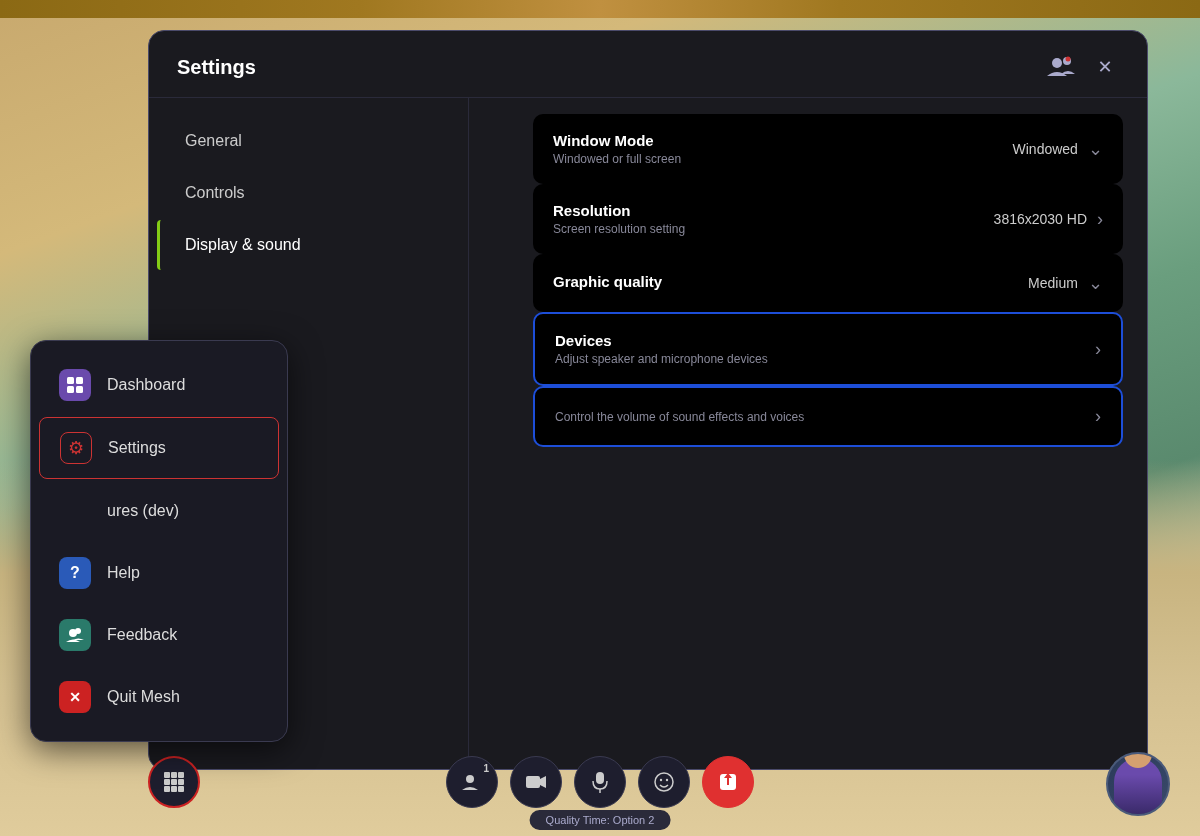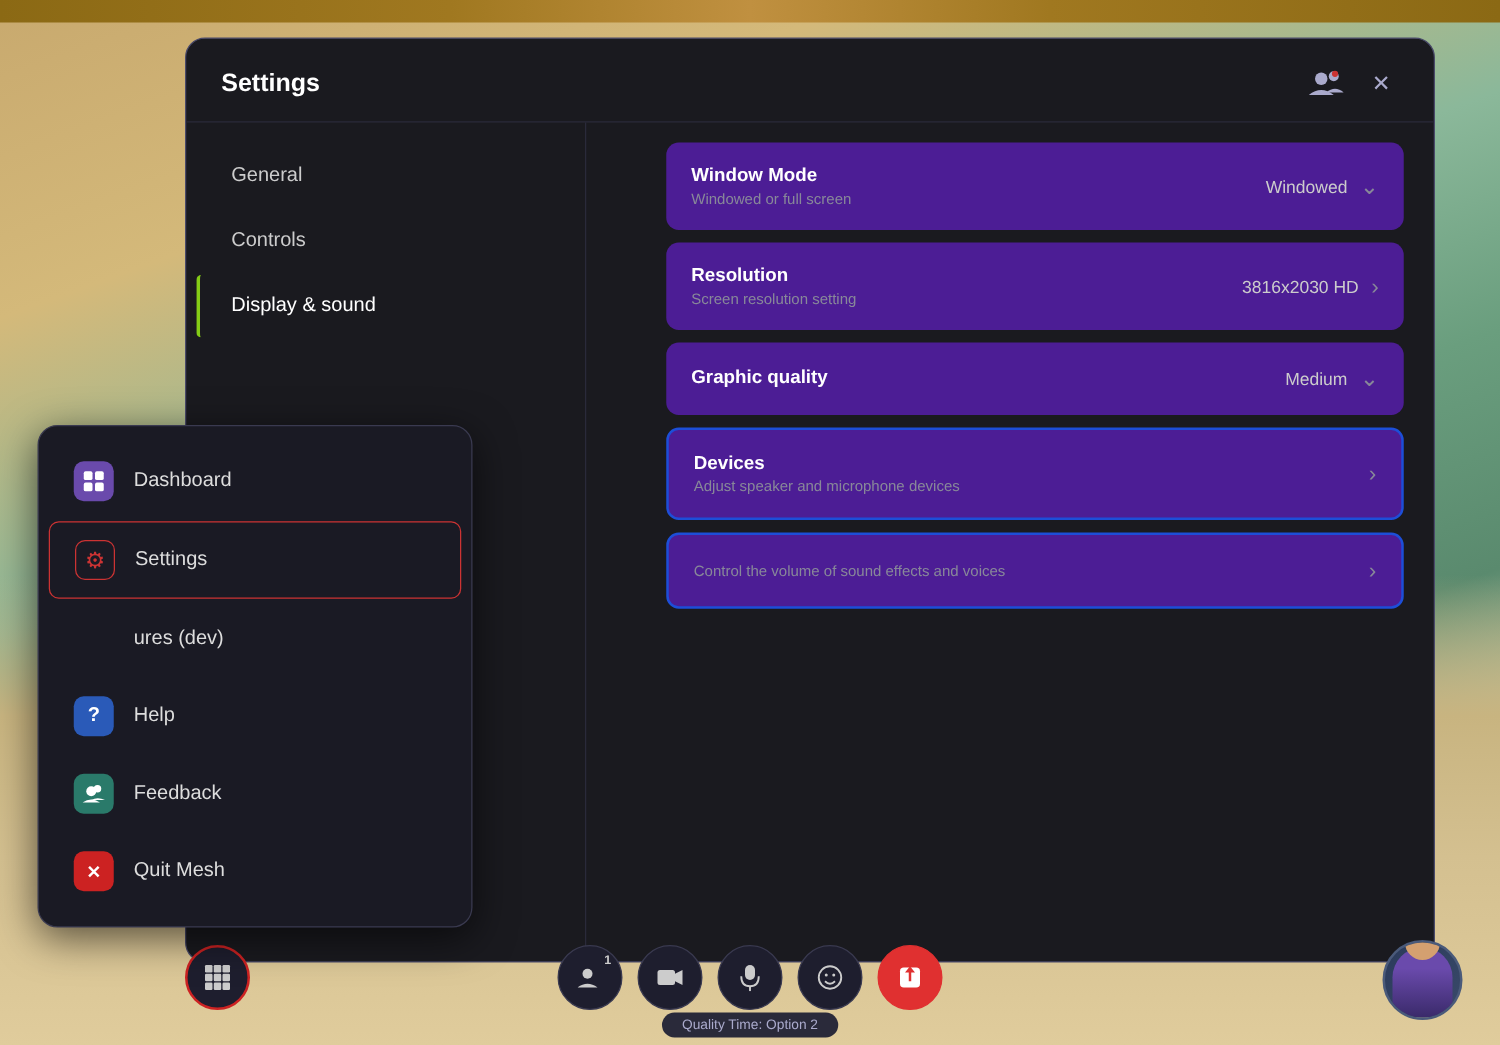--- a/index.html
+++ b/index.html
@@ -98,24 +98,23 @@
     .settings-content {
       flex: 1;
       padding: 16px 24px;
       overflow-y: auto;
     }
 
     .setting-row {
       display: flex;
       align-items: center;
       justify-content: space-between;
-      background: #4c1d95;
+      background: #000000;
       border-radius: 10px;
       padding: 18px 20px;
-      margin-bottom: 10px;
       cursor: pointer;
     }
     .setting-row.highlighted {
       border: 2px solid #1d4ed8;
     }
     .setting-row-left { flex: 1; }
     .setting-row-title {
       font-size: 15px;
       font-weight: 600;
       color: #ffffff;
@@ -136,21 +135,21 @@
     .chevron-icon {
       font-size: 18px;
       color: #888899;
     }
 
     
     .context-menu {
       position: absolute;
       top: 340px;
       left: 30px;
-      width: 348px;
+      width: 258px;
       background: #1a1a24;
       border-radius: 16px;
       border: 1.5px solid #3a3a50;
       z-index: 50;
       padding: 12px 0;
       box-shadow: 0 8px 32px rgba(0,0,0,0.6);
     }
     .menu-item {
       display: flex;
       align-items: center;

